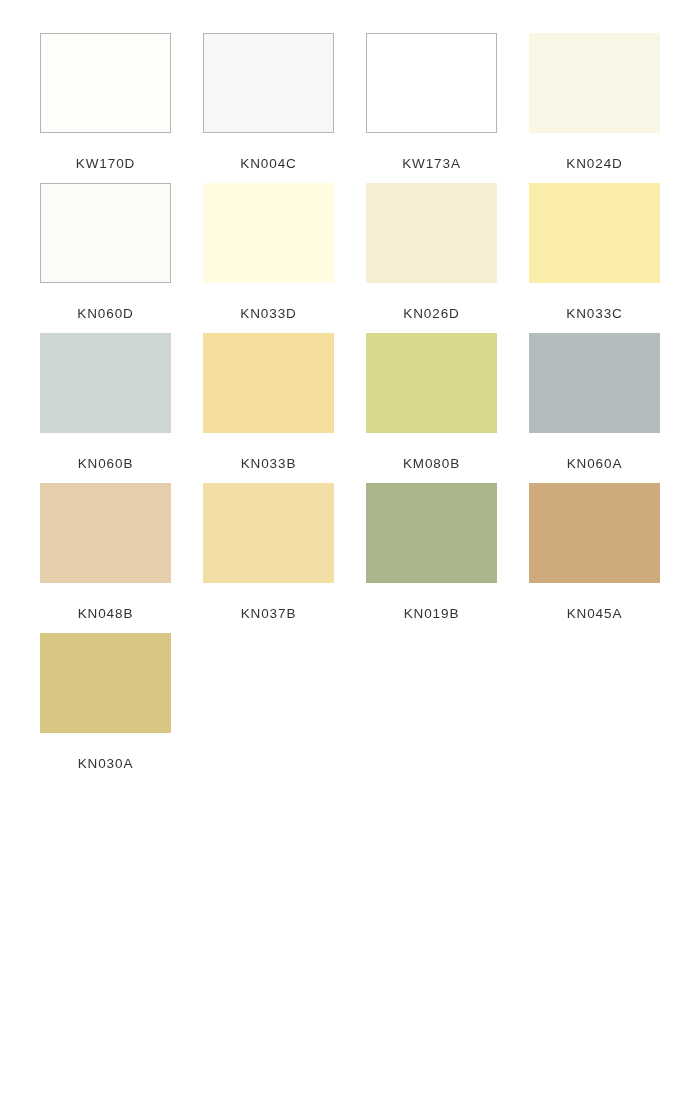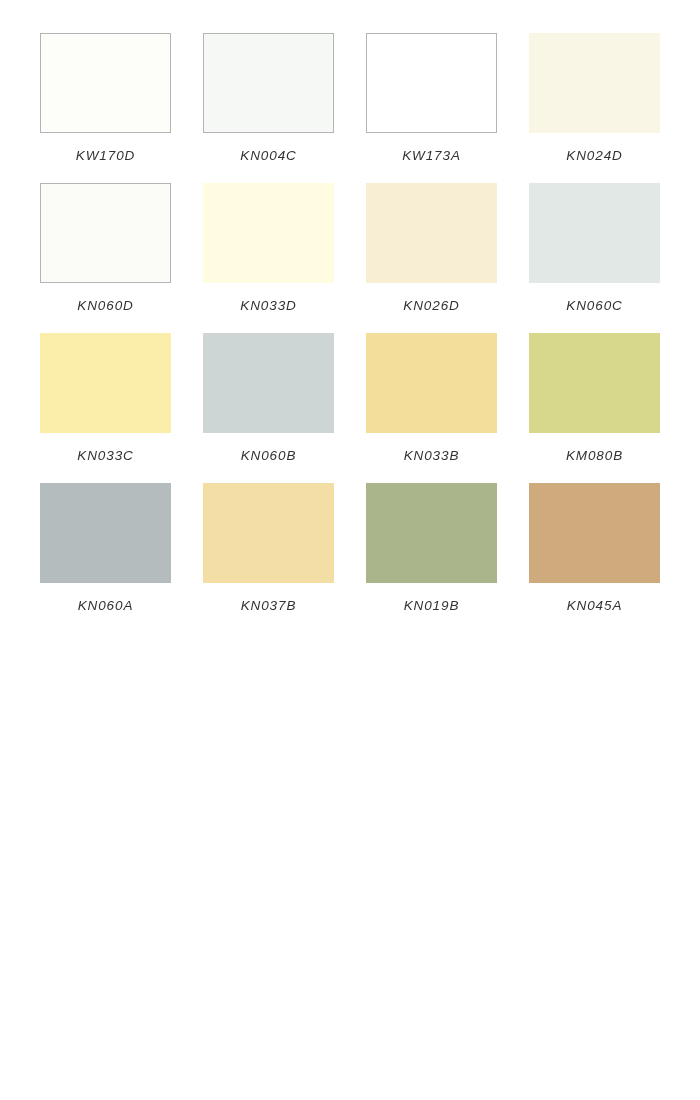--- a/index.html
+++ b/index.html
@@ -38,28 +38,27 @@
     width: 131px;
     height: 100px;
     box-sizing: border-box;
   }
 
   .swatch-chip.bordered {
     border: 1px solid #b4b4b4;
   }
 
   .swatch-label {
-    margin-top: 16px;
+    margin-top: 24px;
     font-size: 13.5px;
     line-height: 1;
     color: #333333;
     letter-spacing: 0.9px;
     text-align: center;
     white-space: nowrap;
-    font-style: italic;
   }
 </style>
 </head>
 <body>
 
 <main id="swatch-grid">
     <div class="swatch-cell">
       <div class="swatch-chip bordered" style="background-color: rgb(253, 253, 250);"></div>
       <div class="swatch-label">KW170D</div>
     </div>
@@ -81,48 +80,52 @@
     </div>
     <div class="swatch-cell">
       <div class="swatch-chip" style="background-color: rgb(255, 252, 226);"></div>
       <div class="swatch-label">KN033D</div>
     </div>
     <div class="swatch-cell">
       <div class="swatch-chip" style="background-color: rgb(247, 238, 211);"></div>
       <div class="swatch-label">KN026D</div>
     </div>
     <div class="swatch-cell">
-      <div class="swatch-chip" style="background-color: rgb(226, 232, 229);"></div>
-      <div class="swatch-label">KN060C</div>
-    </div>
-    <div class="swatch-cell">
       <div class="swatch-chip" style="background-color: rgb(251, 238, 171);"></div>
       <div class="swatch-label">KN033C</div>
     </div>
     <div class="swatch-cell">
       <div class="swatch-chip" style="background-color: rgb(206, 213, 213);"></div>
       <div class="swatch-label">KN060B</div>
     </div>
     <div class="swatch-cell">
       <div class="swatch-chip" style="background-color: rgb(243, 222, 156);"></div>
       <div class="swatch-label">KN033B</div>
     </div>
     <div class="swatch-cell">
       <div class="swatch-chip" style="background-color: rgb(216, 216, 141);"></div>
       <div class="swatch-label">KM080B</div>
     </div>
     <div class="swatch-cell">
       <div class="swatch-chip" style="background-color: rgb(180, 188, 189);"></div>
       <div class="swatch-label">KN060A</div>
     </div>
     <div class="swatch-cell">
+      <div class="swatch-chip" style="background-color: rgb(229, 207, 173);"></div>
+      <div class="swatch-label">KN048B</div>
+    </div>
+    <div class="swatch-cell">
       <div class="swatch-chip" style="background-color: rgb(243, 223, 165);"></div>
       <div class="swatch-label">KN037B</div>
     </div>
     <div class="swatch-cell">
       <div class="swatch-chip" style="background-color: rgb(170, 181, 140);"></div>
       <div class="swatch-label">KN019B</div>
     </div>
     <div class="swatch-cell">
       <div class="swatch-chip" style="background-color: rgb(207, 170, 124);"></div>
       <div class="swatch-label">KN045A</div>
     </div>
+    <div class="swatch-cell">
+      <div class="swatch-chip" style="background-color: rgb(216, 199, 131);"></div>
+      <div class="swatch-label">KN030A</div>
+    </div>
   </main>
 
 </body></html>

